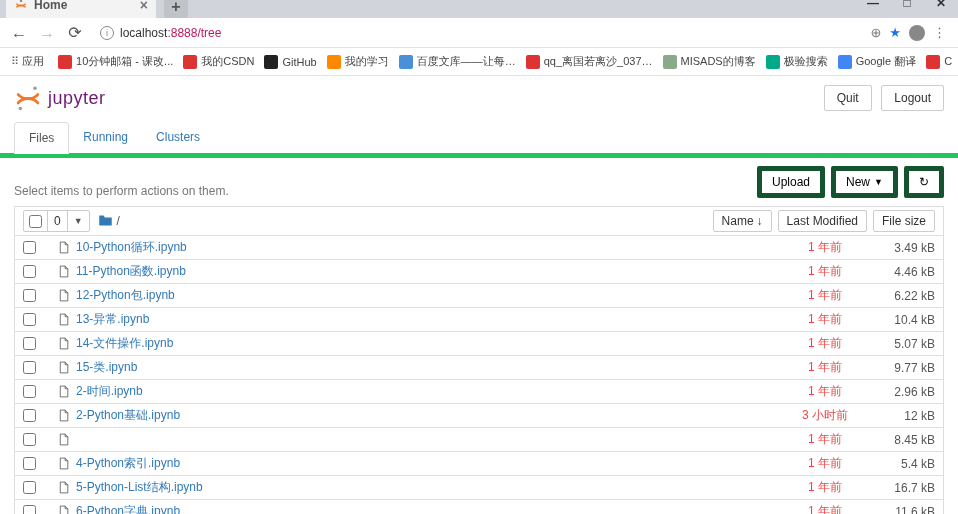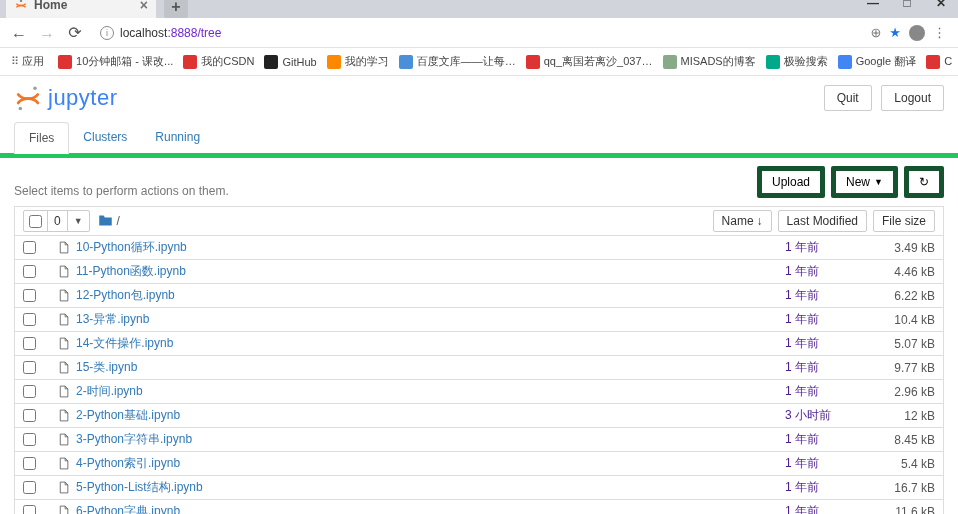--- a/index.html
+++ b/index.html
@@ -12,29 +12,29 @@
 .tab .close { margin-left:auto; font-size:14px; color:#777; }
 .newtab { width:24px; height:22px; background:#c0c4c9; margin-left:8px; display:flex; align-items:center; justify-content:center; color:#555; font-size:16px; border-radius:2px; }
 .winbtns { margin-left:auto; display:flex; }
 .winbtn { width:34px; height:30px; display:flex; align-items:center; justify-content:center; color:#333; font-size:12px; }
 
 .navbar { height:30px; background:#fff; display:flex; align-items:center; padding:0 6px; border-bottom:1px solid #e3e3e3; gap:2px; }
 .navbtn { width:26px; height:26px; display:flex; align-items:center; justify-content:center; color:#555; font-size:16px; }
 .addr { flex:1; display:flex; align-items:center; height:24px; border-radius:12px; padding:0 10px; font-size:12px; color:#666; }
 .addr .info { width:14px; height:14px; border:1px solid #888; border-radius:50%; display:flex; align-items:center; justify-content:center; font-size:9px; margin-right:6px; color:#888; }
 .addr .domain { color:#333; }
-.addr .path { color:#6d28d9; }
+.addr .path { color:#be185d; }
 .right-icons { display:flex; gap:8px; align-items:center; padding:0 6px; }
 
 .bookbar { height:28px; background:#fff; display:flex; align-items:center; padding:0 6px; gap:4px; border-bottom:1px solid #e3e3e3; font-size:11px; color:#444; }
 .bk { display:flex; align-items:center; gap:4px; padding:2px 5px; white-space:nowrap; }
 .bk .bi { width:14px; height:14px; background:#888; border-radius:2px; flex-shrink:0; }
 .header { display:flex; align-items:center; justify-content:space-between; padding:8px 14px 10px; }
 .logo { display:flex; align-items:center; gap:6px; }
-.logo-text { font-size:22px; color:#3b82f6; letter-spacing:.5px; }
+.logo-text { font-size:18px; color:#701a75; letter-spacing:.5px; }
 .hdrbtn { border:1px solid #ccc; background:#fff; padding:5px 12px; font-size:12px; color:#333; border-radius:2px; margin-left:6px; }
 
 .tabs { display:flex; border-bottom:5px solid #22c55e; padding:0 14px; }
 .tb { padding:8px 14px; font-size:12px; color:#337ab7; cursor:pointer; }
 .tb.active { color:#555; border:1px solid #ddd; border-bottom:1px solid #fff; border-radius:4px 4px 0 0; margin-bottom:-1px; background:#fff; }
 
 .toolrow { display:flex; align-items:flex-end; justify-content:space-between; padding:8px 14px; }
 .hint { font-size:12px; color:#777; }
 .toolbtns { display:flex; gap:6px; }
 .tbtn { border:5px solid #14532d; background:#fff; padding:4px 10px; font-size:12px; border-radius:2px; display:flex; align-items:center; gap:4px; }
@@ -49,21 +49,21 @@
 .spacer { flex:1; }
 .colbtn { border:1px solid #ccc; padding:3px 8px; border-radius:2px; margin-left:6px; white-space:nowrap; display:flex; align-items:center; gap:3px; }
 
 .flist { margin:0 14px; }
 .frow { display:flex; align-items:center; border:1px solid #ddd; border-top:none; height:24px; padding:0 8px; font-size:12px; }
 .frow input { margin-right:20px; }
 .nbicon { width:14px; height:14px; margin-right:6px; display:inline-flex; align-items:center; justify-content:center; }
 .nbicon svg { width:13px; height:13px; }
 .fname { color:#337ab7; }
 .frow .spacer { flex:1; }
-.mod { width:80px; text-align:left; color:#4c1d95; }
+.mod { width:80px; text-align:center; color:#ef4444; }
 .size { width:70px; text-align:right; color:#555; }
 
 .jlogo-svg { width:28px; height:28px; }
 
 .star { color:#1a73e8; }
 .avatar { width:16px; height:16px; border-radius:50%; background:#888; }
 </style>
 </head>
 <body>
 
@@ -164,22 +164,22 @@
     <span class="logo-text">jupyter</span>
   </div>
   <div>
     <button class="hdrbtn">Quit</button>
     <button class="hdrbtn">Logout</button>
   </div>
 </div>
 
 <div class="tabs">
   <div class="tb active">Files</div>
+  <div class="tb">Running</div>
   <div class="tb">Clusters</div>
-  <div class="tb">Running</div>
 </div>
 
 <div class="toolrow">
   <div class="hint">Select items to perform actions on them.</div>
   <div class="toolbtns">
     <button class="tbtn">Upload</button>
     <button class="tbtn">
         <span>New</span>
         <span style="font-size:9px">▼</span>
       </button>
@@ -318,21 +318,20 @@
       <span class="size">12 kB</span>
     </div>
     <div class="frow">
       <input type="checkbox" style="">
       <span class="nbicon">
         <svg viewBox="0 0 24 24" fill="#555">
           <path d="M6 2h9l5 5v15H6z" fill="none" stroke="#555" stroke-width="1.5"></path>
           <path d="M15 2v5h5" fill="none" stroke="#555" stroke-width="1.5"></path>
         </svg>
       </span>
-      <a class="fname">3-Python字符串.ipynb</a>
       <div class="spacer"></div>
       <span class="mod">1 年前</span>
       <span class="size">8.45 kB</span>
     </div>
     <div class="frow">
       <input type="checkbox" style="">
       <span class="nbicon">
         <svg viewBox="0 0 24 24" fill="#555">
           <path d="M6 2h9l5 5v15H6z" fill="none" stroke="#555" stroke-width="1.5"></path>
           <path d="M15 2v5h5" fill="none" stroke="#555" stroke-width="1.5"></path>

